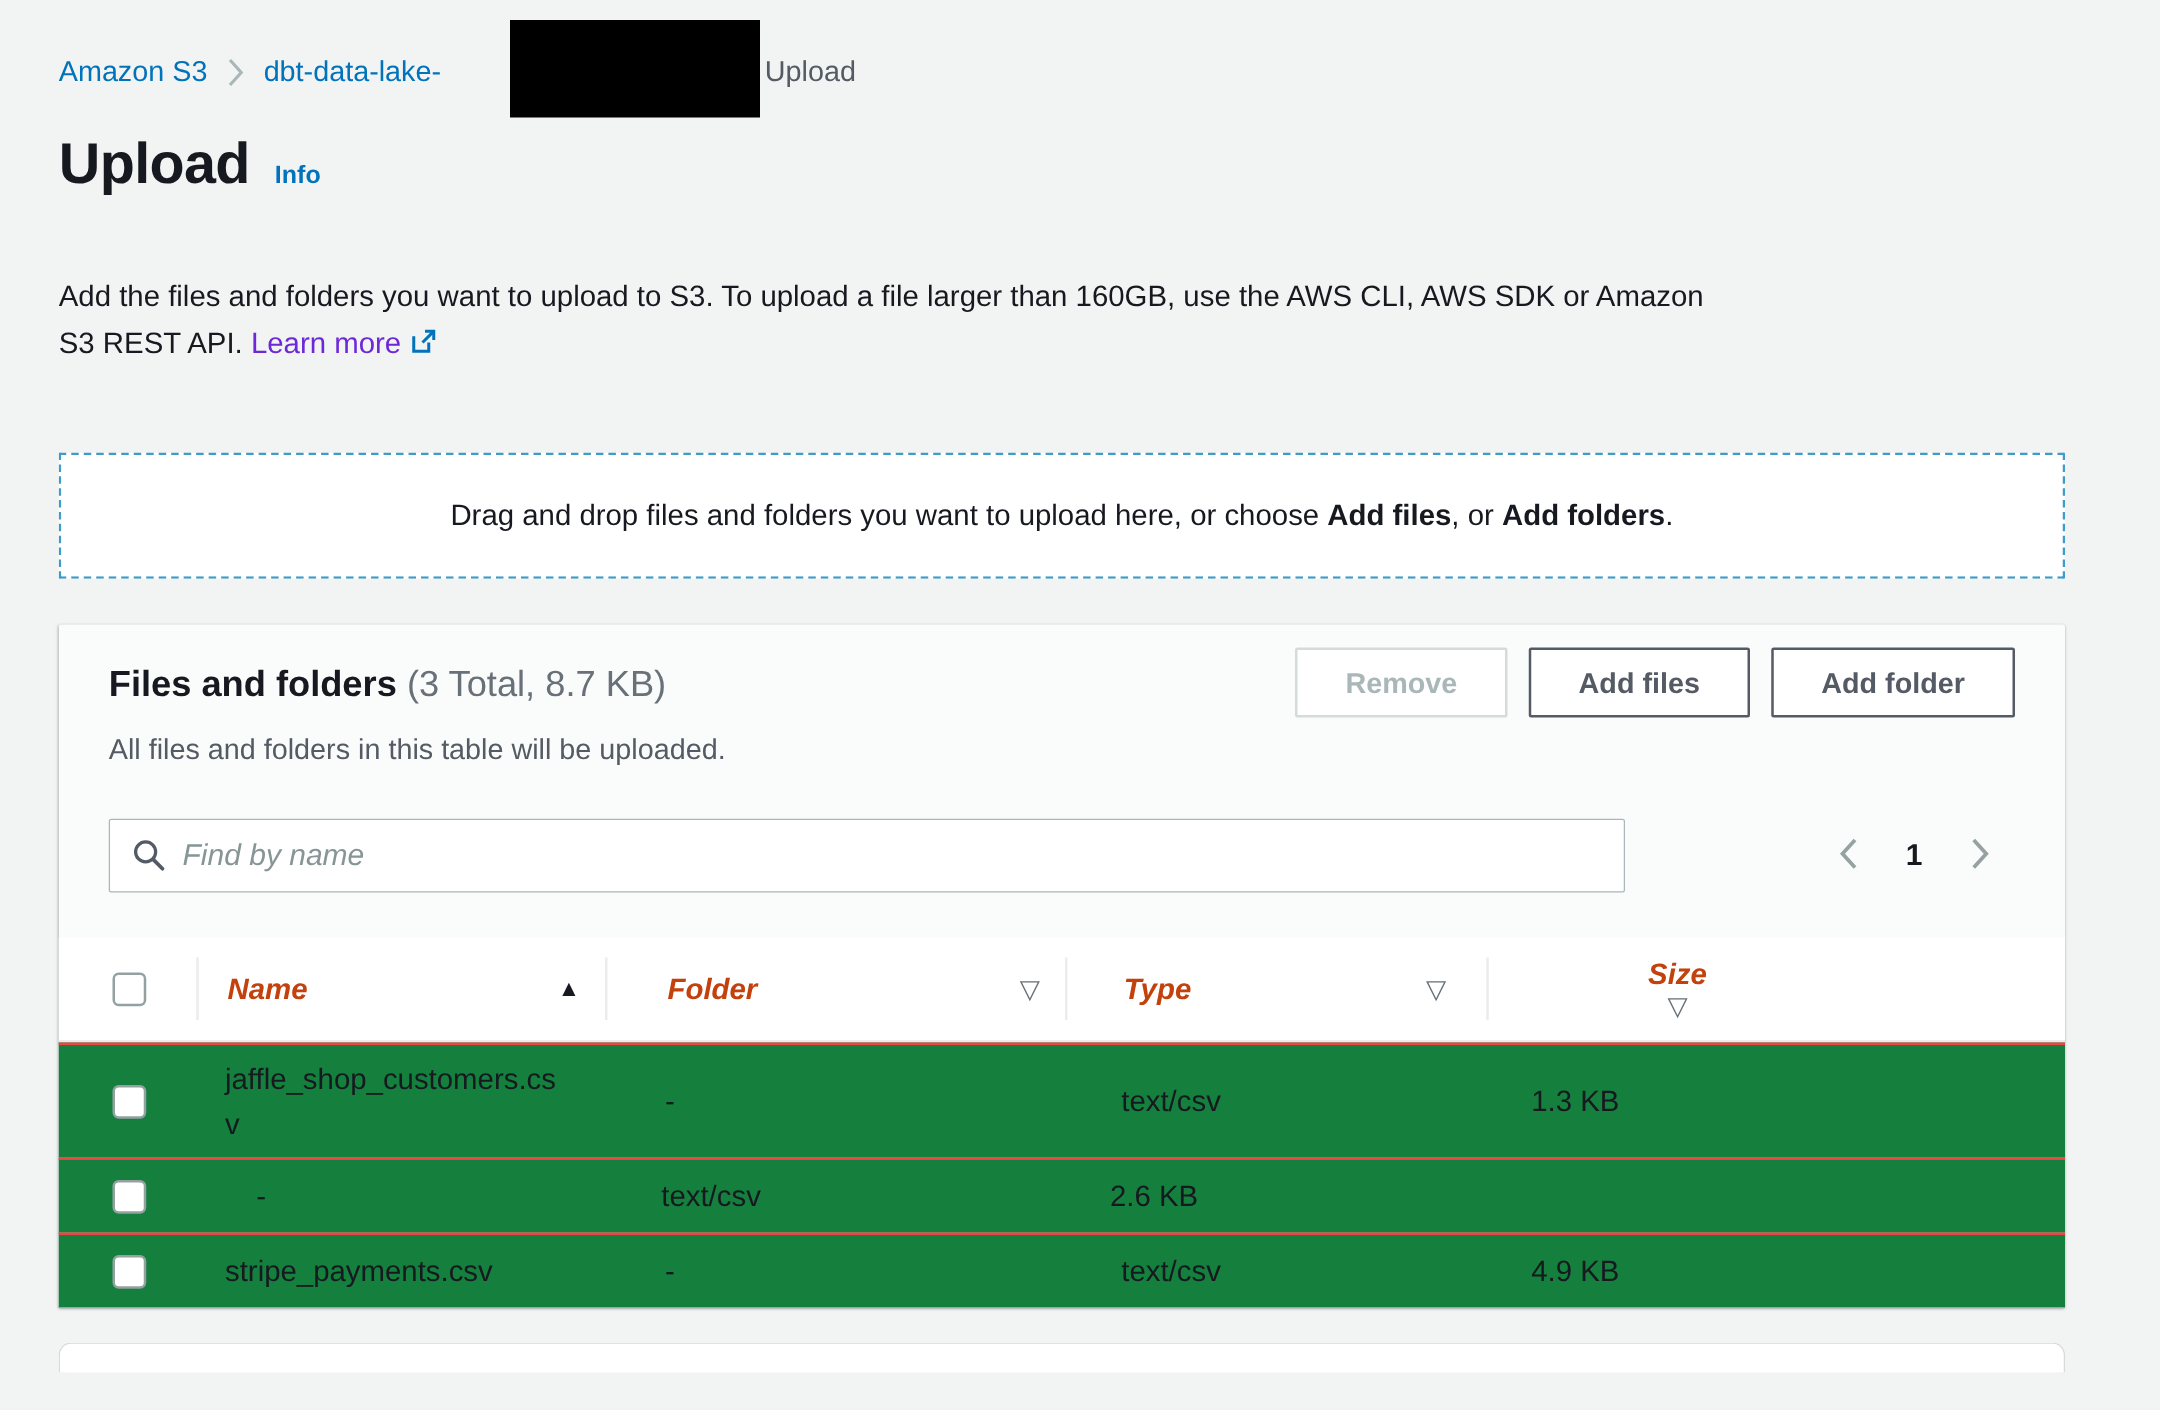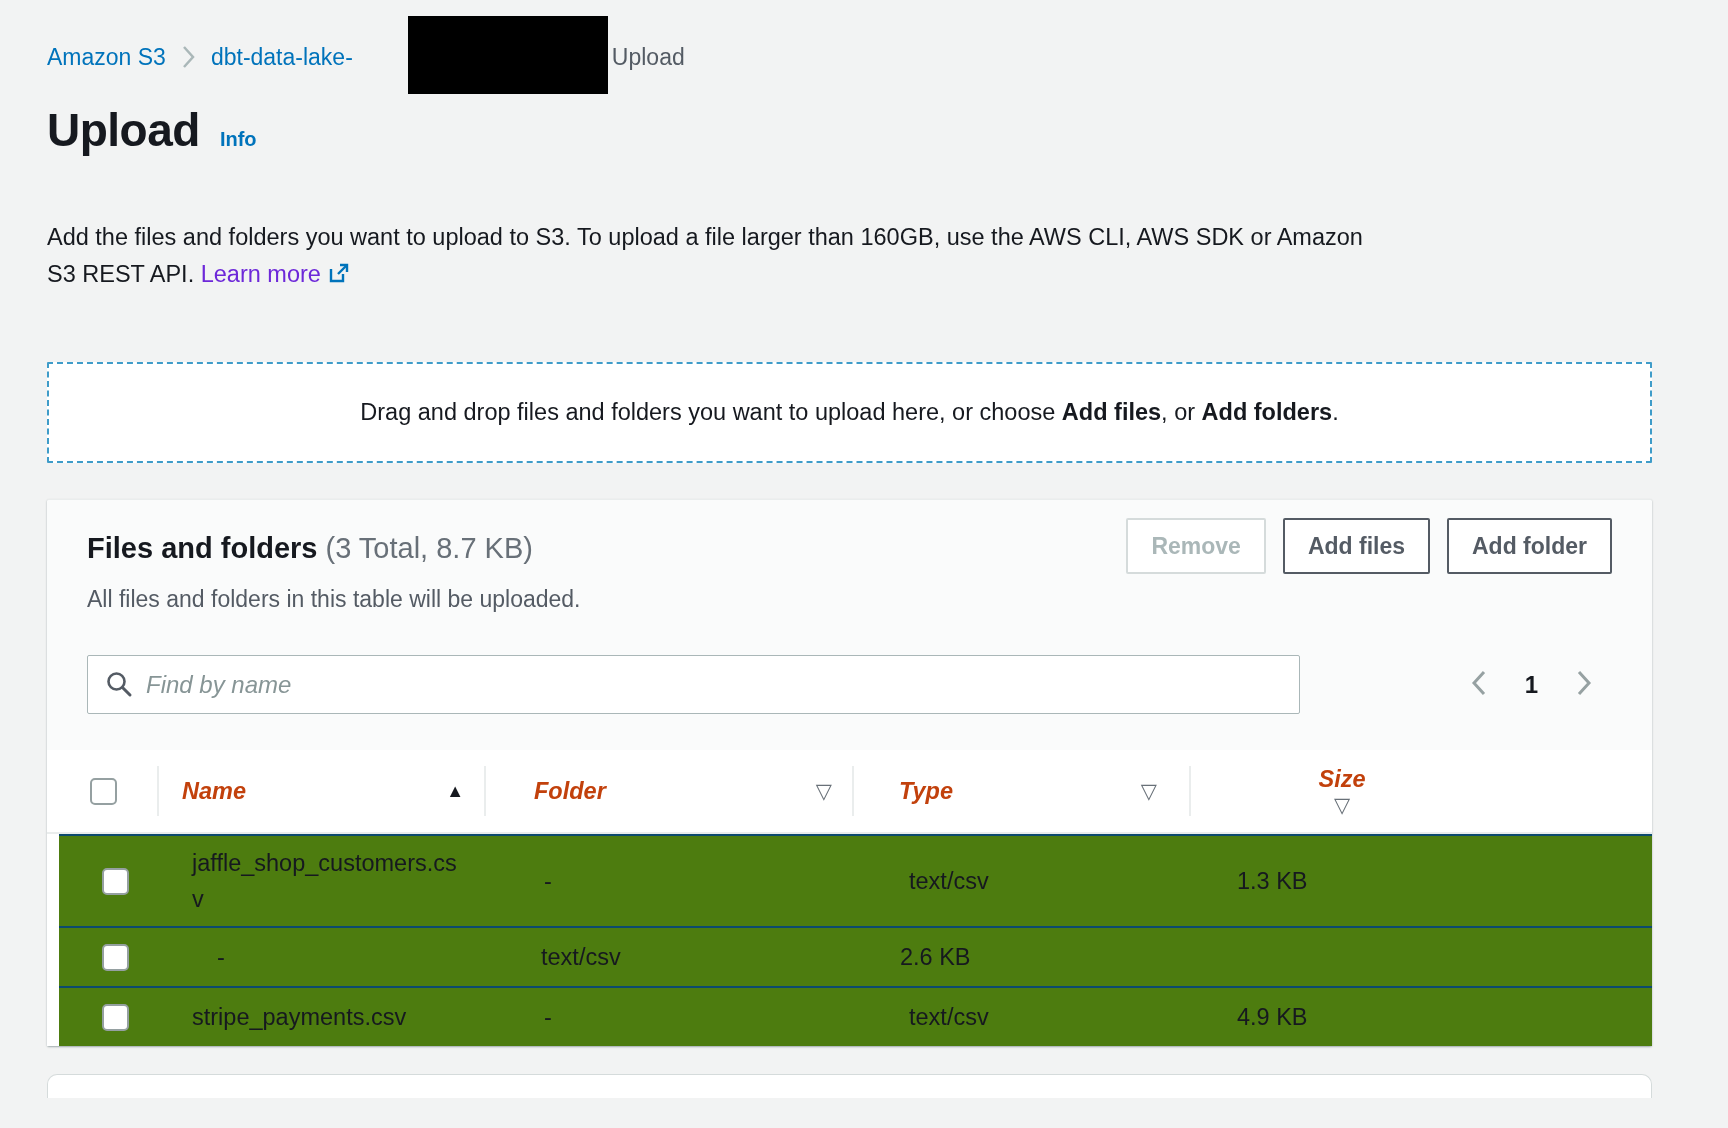--- a/index.html
+++ b/index.html
@@ -6,21 +6,21 @@
   html,body { margin:0; padding:0; }
   body {
     width:1728px; height:1128px; overflow:hidden;
     background:#f2f3f3;
     font-family:"Liberation Sans","DejaVu Sans",sans-serif;
     color:#16191f;
   }
   .container { margin-left:47px; width:1605px; }
 
   
-  .breadcrumb { position:relative; display:flex; align-items:flex-start; padding-top:44px; font-size:23px; }
+  .breadcrumb { position:relative; display:flex; align-items:flex-end; padding-top:44px; font-size:23px; }
   .breadcrumb a { color:#0073bb; text-decoration:none; }
   .crumb-sep { margin:0 16px; display:flex; align-items:center; }
   .crumb-current { color:#545b64; }
   .redaction { position:absolute; left:361px; top:16px; width:200px; height:78px; background:#000; z-index:5; }
 
   
   .title-row { margin-top:32px; display:flex; align-items:baseline; gap:20px; }
   .page-title { font-size:46px; font-weight:700; margin:0; letter-spacing:-0.5px; }
   .info-link { font-size:20px; font-weight:700; color:#0073bb; text-decoration:none; }
 
@@ -44,21 +44,21 @@
     border-top:1px solid #eaeded;
     box-shadow:0 1px 2px 0 rgba(0,28,36,0.35);
     border-radius:2px;
   }
   .pad { margin-left:40px; margin-right:40px; }
   .panel-head { display:flex; align-items:flex-start; padding-top:18px; }
   .panel-title { font-size:29px; font-weight:700; margin:14px 0 0; }
   .panel-summary { color:#687078; font-weight:400; }
   .panel-buttons { margin-left:auto; display:flex; gap:17px; }
   .btn {
-    height:56px; padding:0 23px; background:#fff; border-radius:2px;
+    height:56px; padding:0 38px; background:#fff; border-radius:2px;
     font-family:inherit; font-size:23px; font-weight:700; cursor:pointer;
   }
   .btn-normal { border:2px solid #545b64; color:#545b64; }
   .btn-disabled { border:2px solid #d5dbdb; color:#aab7b8; cursor:default; }
   .panel-note { margin-top:12px; font-size:23px; color:#545b64; }
 
   
   .search-row { margin-top:42px; display:flex; align-items:center; }
   .search-box { position:relative; width:1213px; }
   .search-box input {
@@ -78,21 +78,21 @@
   .th { display:flex; align-items:center; justify-content:space-between; height:50px; border-left:2px solid #eaeded; font-size:23.5px; font-weight:700; cursor:pointer; }
   .th-label { color:#c2410c;font-style:italic; }
   .sort-asc { font-size:18px; color:#16191f; }
   .filter { font-size:21px; color:#687078; }
   .th-name { padding:0 20px 0 23px; }
   .th-folder { padding:0 20px 0 48px; }
   .th-type { padding:0 32px 0 45px; }
   .th-size { padding:0 62px 0 36px;flex-direction:column; }
   .cell-check { height:100%; display:flex; align-items:center; border:none; }
   .checkbox { width:27px; height:27px; margin-left:43px; background:#fff; border:2px solid #95a0a1; border-radius:5px; cursor:pointer; }
-  .row { border-top:2px solid #0c4a6e; min-height:60px; background:#4d7c0f;margin-left:12px; }
+  .row { border-top:2px solid #ef4444; min-height:60px; background:#15803d; }
   .row:first-of-type { border-top:none; }
   .cell { font-size:23.5px; line-height:36px; color:#16191f; }
   .cell-name { padding:9px 30px 9px 23px; overflow-wrap:anywhere; }
   .cell-folder { padding:0 20px 0 48px; }
   .cell-type { padding:0 32px 0 45px; }
   .cell-size { padding:0 62px 0 36px; }
 
   
   .bottom-card {
     margin-top:28px; height:24px; background:#fff;

